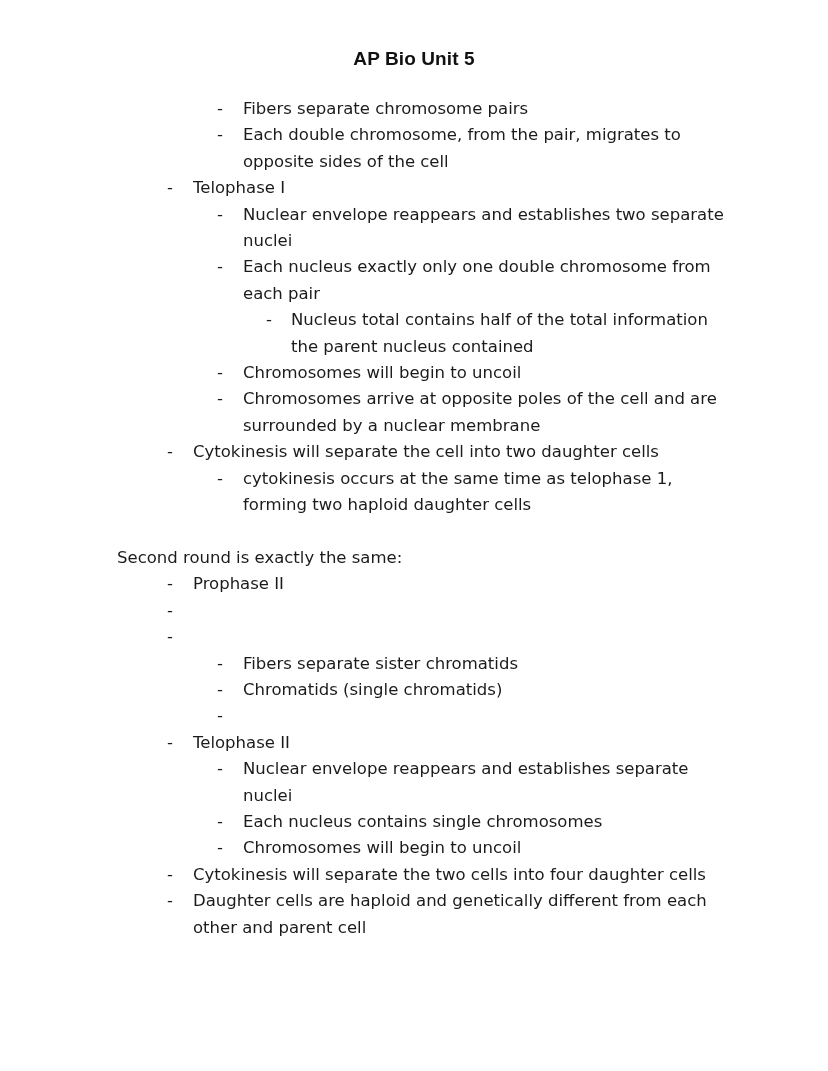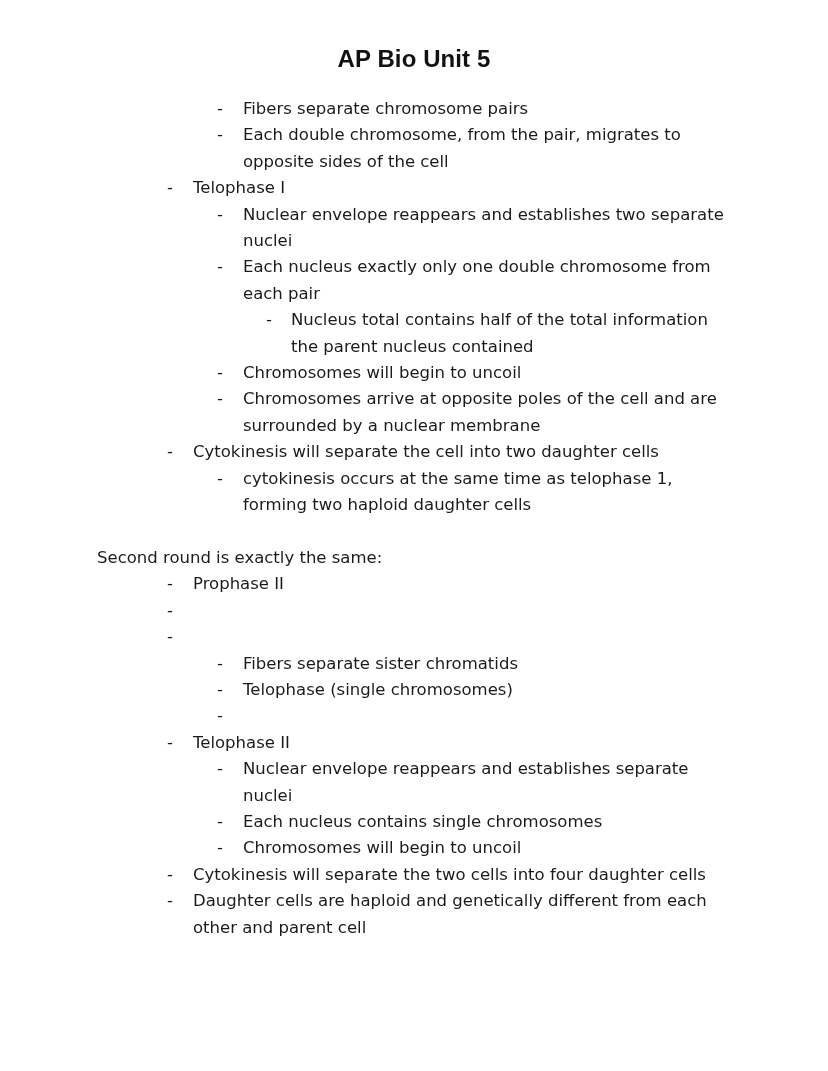--- a/index.html
+++ b/index.html
@@ -27,21 +27,21 @@
 
   
   .doc-title {
     position: absolute;
     top: 47px;
     left: 0;
     width: 828px;
     text-align: center;
     font-family: "Liberation Sans", sans-serif;
     font-weight: bold;
-    font-size: 24px;
+    font-size: 19px;
     line-height: 24px;
     letter-spacing: 0.1px;
     color: #111111;
   }
 
   
   .outline {
     position: absolute;
     top: 96px;
     left: 0;
@@ -56,20 +56,21 @@
     display: flex;
     align-items: flex-start;
     box-sizing: border-box;
   }
 
   
   .plain {
     padding-left: 97px;
     padding-right: 95px;
     white-space: pre-wrap;
+    margin-left: 20px;
   }
 
   
   .lvl1 { padding-left: 167px; padding-right: 96px; }
   .lvl2 { padding-left: 217px; padding-right: 96px; }
   .lvl3 { padding-left: 266px; padding-right: 96px; }
 
   .dash {
     flex: 0 0 auto;
     display: inline-block;
@@ -147,21 +148,21 @@
       </div>
       <div class="row lvl1">
         <span class="dash">-</span>
       </div>
       <div class="row lvl2">
         <span class="dash">-</span>
         <span class="txt">Fibers separate sister chromatids</span>
       </div>
       <div class="row lvl2">
         <span class="dash">-</span>
-        <span class="txt">Telophase (single chromosomes)</span>
+        <span class="txt">Chromatids (single chromatids)</span>
       </div>
       <div class="row lvl2">
         <span class="dash">-</span>
       </div>
       <div class="row lvl1">
         <span class="dash">-</span>
         <span class="txt">Telophase II</span>
       </div>
       <div class="row lvl2">
         <span class="dash">-</span>

